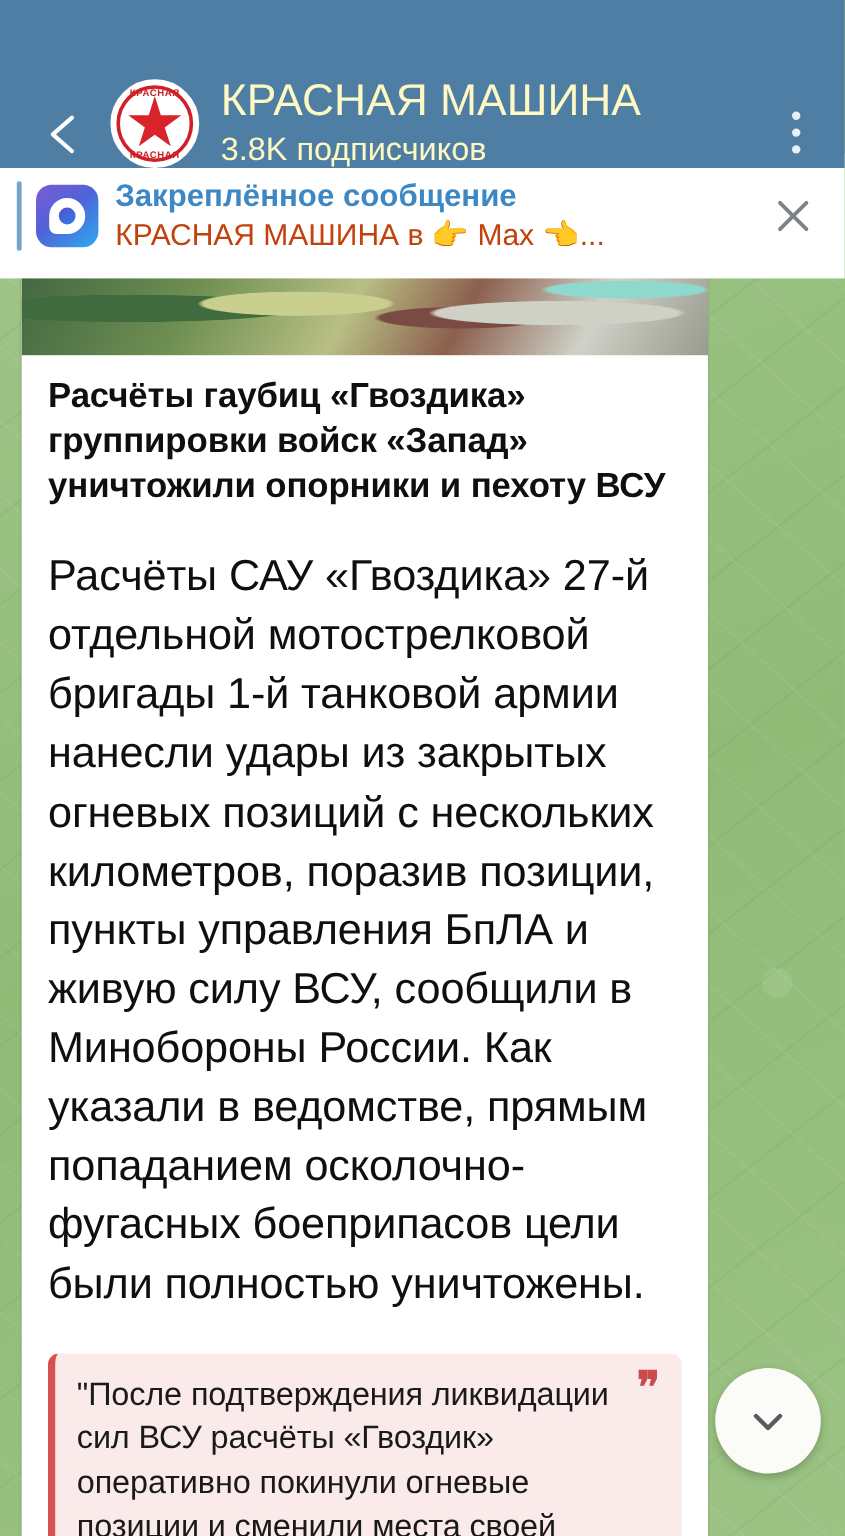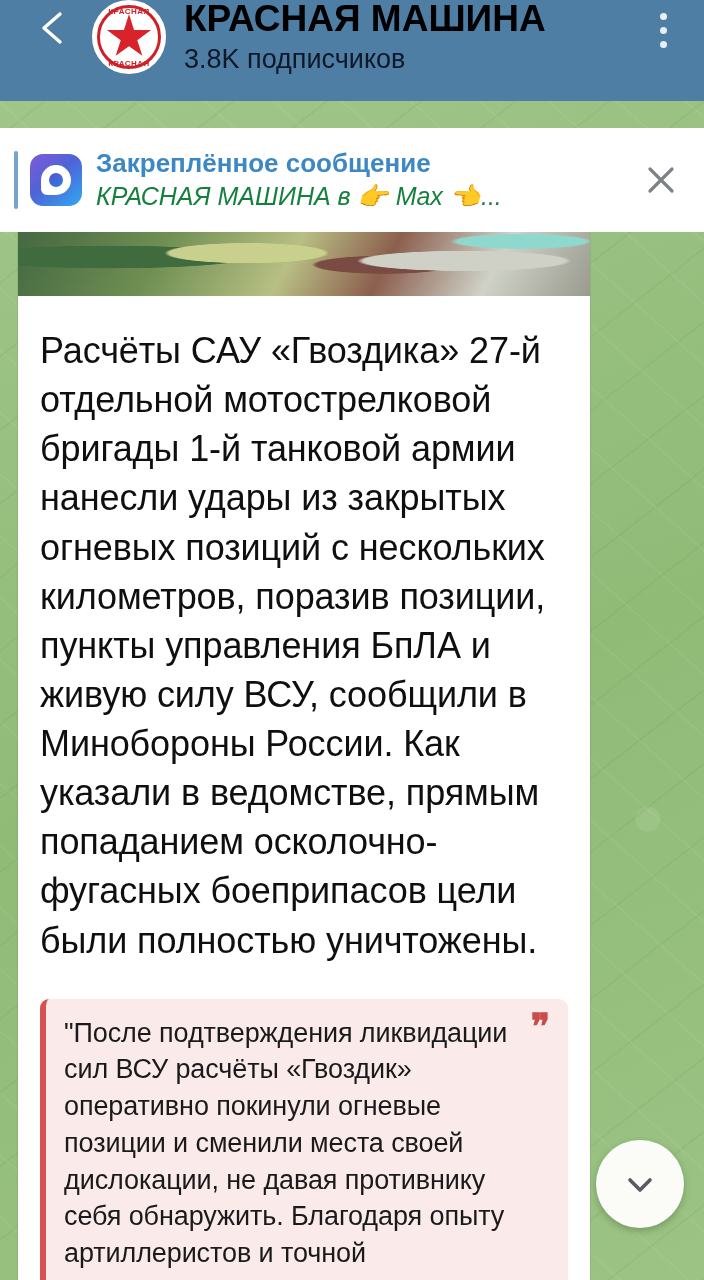--- a/index.html
+++ b/index.html
@@ -27,22 +27,22 @@
   }
   #wallpaper::after{
     content:""; position:absolute; inset:0;
     background-image:
       repeating-linear-gradient(42deg, rgba(255,255,255,.05) 0 2px, transparent 2px 46px),
       repeating-linear-gradient(-38deg, rgba(90,140,70,.10) 0 2px, transparent 2px 58px);
   }
 
   
   #header {
-    position: absolute; top: 0; left: 0; right: 0; height: 101px;
-    background: #4f7ea5; display: flex; align-items: flex-start;
+    position: absolute; top: 0; left: 0; right: 0; height: 140px;
+    background: #4f7ea5; display: flex; align-items: flex-end;
     padding: 0 18px 0 26px; z-index: 20;
   }
   #back-btn { width: 56px; height: 56px; flex: 0 0 auto; position: relative; cursor: pointer; }
   #back-btn svg { width: 56px; height: 56px; display: block; }
   .avatar {
     width: 74px; height: 74px; border-radius: 50%; flex: 0 0 auto;
     margin-left: 10px; background: #fff; position: relative; overflow: hidden;
     border: 2px solid #fff;
   }
   .avatar .ring { position:absolute; inset:3px; border-radius:50%; border:3px solid #cf2027; background:#fff;}
@@ -51,25 +51,25 @@
     width:46px; height:46px; background:#d8232a;
     clip-path: polygon(50% 0%, 61% 35%, 98% 35%, 68% 57%, 79% 91%, 50% 70%, 21% 91%, 32% 57%, 2% 35%, 39% 35%);
   }
   .avatar .txt-top, .avatar .txt-bot {
     position:absolute; left:0; right:0; text-align:center; color:#cf2027;
     font-size:8px; font-weight:700; letter-spacing:.5px;
   }
   .avatar .txt-top { top:5px; } .avatar .txt-bot { bottom:4px; }
   #title-block { margin-left: 18px; flex: 1 1 auto; min-width: 0; }
   #chat-title {
-    color: #000000; font-size: 37px; font-weight: 700; line-height: 1.05;
+    color: #fef9c3; font-size: 37px; font-weight: 400; line-height: 1.05;
     white-space: nowrap; overflow: hidden;
   }
   #chat-subtitle {
-    color: #0f172a; font-size: 27px; font-weight: 400; margin-top: 5px;
+    color: #fef9c3; font-size: 27px; font-weight: 400; margin-top: 5px;
     white-space: nowrap; overflow: hidden;
   }
   #menu-btn { width: 46px; height: 60px; flex: 0 0 auto; display:flex; flex-direction:column;
     align-items:center; justify-content:center; gap:7px; cursor:pointer; }
   #menu-btn i { width: 7px; height: 7px; border-radius: 50%; background: #e8eff5; display:block; }
 
   
   #pinned {
     position: absolute; top: 128px; left: 0; right: 0; height: 104px;
     background: #ffffff; display: flex; align-items: center; padding: 0 16px 0 14px; z-index: 19;
@@ -82,22 +82,22 @@
   }
   .max-icon .inner {
     width: 30px; height: 30px; border-radius: 50% 50% 50% 20%;
     background:#fff; display:flex; align-items:center; justify-content:center;
   }
   .max-icon .dot { width:14px; height:14px; border-radius:50%;
     background: linear-gradient(140deg,#5a4fd0,#2b7fe0); }
   #pinned-text { margin-left: 14px; flex: 1 1 auto; min-width:0; cursor:pointer; }
   #pinned-label { color: #3d87c4; font-size: 26px; font-weight: 700; line-height: 1.15;
     white-space: nowrap; overflow: hidden; }
-  #pinned-preview { color: #15803d; font-size: 25px; margin-top: 3px;
-    white-space: nowrap; overflow: hidden; font-style: italic; }
+  #pinned-preview { color: #c2410c; font-size: 25px; margin-top: 3px;
+    white-space: nowrap; overflow: hidden; }
   #pinned-close { width: 54px; height: 54px; flex:0 0 auto; cursor:pointer; }
   #pinned-close svg { width:54px; height:54px; display:block; }
 
   
   #msg-scroll { position: absolute; top: 218px; left: 0; right: 0; bottom: 0; z-index: 10; }
   #bubble {
     position: absolute; top: 0; left: 18px; width: 572px;
     background: #ffffff; border-radius: 0 0 14px 14px;
     box-shadow: 0 1px 2px rgba(0,0,0,.18);
     overflow: hidden;
@@ -192,20 +192,21 @@
     </svg>
   </div>
 </div>
 
 <div id="msg-scroll">
   <div id="bubble">
 
     <div id="msg-photo"></div>
 
     <div class="pad">
+      <div id="msg-title">Расчёты гаубиц «Гвоздика» группировки войск «Запад» уничтожили опорники и пехоту ВСУ</div>
       <div id="msg-body">Расчёты САУ «Гвоздика» 27-й отдельной мотострелковой бригады 1-й танковой армии нанесли удары из закрытых огневых позиций с нескольких километров, поразив позиции, пункты управления БпЛА и живую силу ВСУ, сообщили в Минобороны России. Как указали в ведомстве, прямым попаданием осколочно-фугасных боеприпасов цели были полностью уничтожены.</div>
     </div>
 
     <div id="quote">
       <div id="quote-mark">❞</div>
       <div id="quote-text">"После подтверждения ликвидации сил ВСУ расчёты «Гвоздик» оперативно покинули огневые позиции и сменили места своей дислокации, не давая противнику себя обнаружить. Благодаря опыту артиллеристов и точной корректировке огня удается поражать даже технику ВСУ в движении и в подготовленных укрытиях", — говорится в сообщении.</div>
     </div>
 
   </div>
 </div>

